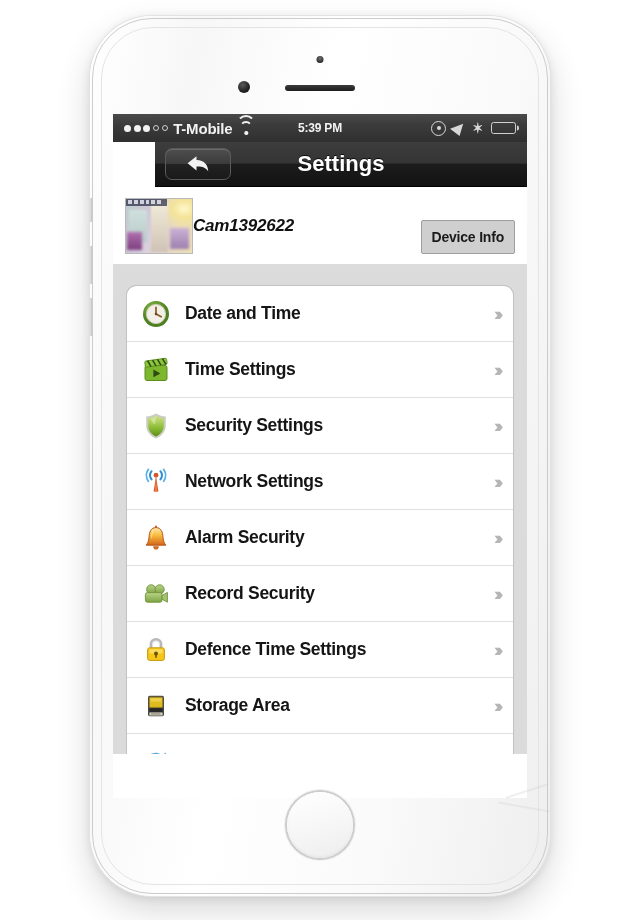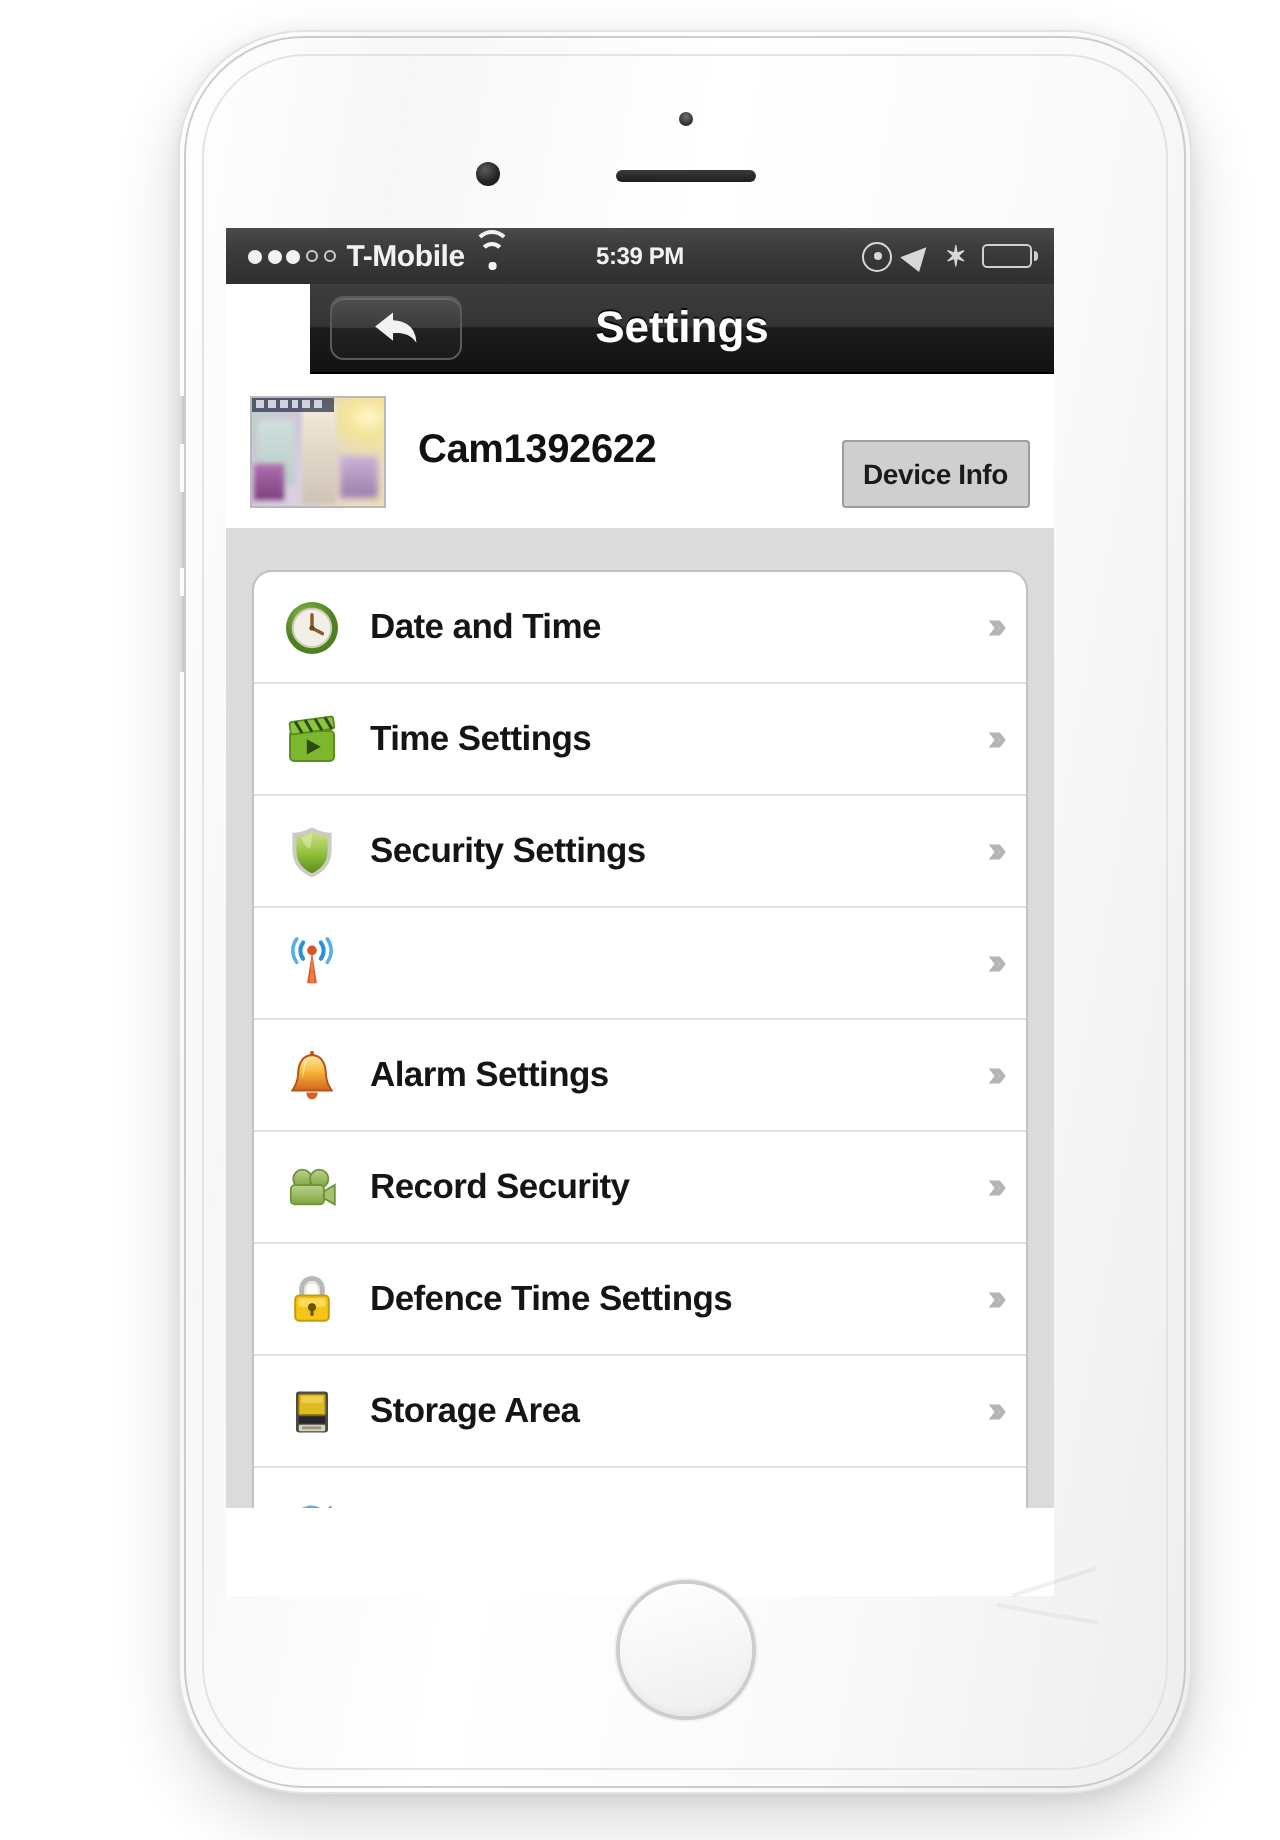--- a/index.html
+++ b/index.html
@@ -31,21 +31,20 @@
     top: 16px;
     width: 460px;
     height: 880px;
     border-radius: 62px;
     background:
       linear-gradient(100deg, #ffffff 0%, #f7f7f7 18%, #ffffff 42%, #fafafa 70%, #eeeeee 100%);
     box-shadow:
       0 0 0 1px #e2e2e2,
       0 2px 10px rgba(0,0,0,0.10),
       0 14px 34px rgba(0,0,0,0.16);
-    padding-left: 45px;
   }
   
   #phone::before {
     content: "";
     position: absolute;
     left: 2px; top: 2px; right: 2px; bottom: 2px;
     border-radius: 60px;
     border: 1.5px solid rgba(195,195,195,0.85);
     pointer-events: none;
   }
@@ -341,26 +340,26 @@
     width: 62%; height: 13%;
     background: rgba(40,46,70,0.72);
   }
   #device-thumb .bar i {
     position: absolute;
     top: 28%;
     width: 9%; height: 44%;
     background: rgba(230,230,240,0.85);
   }
   #device-name {
-    margin-left: 16px;
-    font-size: 20px;
+    font-size: 17px;
     font-weight: bold;
     color: #111;
     letter-spacing: -0.2px;
     white-space: nowrap;
+    font-style: italic;
   }
   #device-info-btn {
     margin-left: auto;
     margin-top: 22px;
     background: #cfcfcf;
     border: 1px solid #9e9e9e;
     color: #1a1a1a;
     font-size: 14px;
     font-weight: bold;
     padding: 8px 10px;
@@ -557,37 +556,38 @@
         <circle cx="15" cy="8.2" r="2.4" fill="#d4562a"></circle>
         <g fill="none" stroke="#2d8fd6" stroke-width="2" stroke-linecap="round">
           <path d="M10.6 4.2 A6.6 6.6 0 0 0 10.6 12.4"></path>
           <path d="M19.4 4.2 A6.6 6.6 0 0 1 19.4 12.4"></path>
         </g>
         <g fill="none" stroke="#57b0e8" stroke-width="1.8" stroke-linecap="round">
           <path d="M7.4 2.4 A9.8 9.8 0 0 0 7.4 14.2"></path>
           <path d="M22.6 2.4 A9.8 9.8 0 0 1 22.6 14.2"></path>
         </g>
                 </svg></span>
+              <span class="row-label">Network Settings</span>
               <span class="row-chevron">››</span>
             </div>
             <div class="row">
               <span class="row-icon"><svg width="30" height="30" viewBox="0 0 30 30">
                   <defs>
                     <linearGradient id="gB" x1="0" y1="0" x2="0" y2="1">
                       <stop offset="0%" stop-color="#ffe9a8"></stop>
                       <stop offset="45%" stop-color="#f7b93c"></stop>
                       <stop offset="100%" stop-color="#d2661c"></stop>
                     </linearGradient>
                   </defs>
         <rect x="14" y="2.4" width="2" height="3" rx="1" fill="#c9591a"></rect>
         <path d="M15 4.6 C9.8 4.6 8.2 9.4 8.0 14.4 C7.9 18.4 6.2 20.6 5.2 22.2 L24.8 22.2 C23.8 20.6 22.1 18.4 22.0 14.4 C21.8 9.4 20.2 4.6 15 4.6 Z" fill="url(#gB)" stroke="#b85418" stroke-width="1"></path>
         <path d="M11.6 7.6 C10.4 10 10.1 13.4 10.2 16.4 C11.4 13 11.2 10 12.6 7.4 Z" fill="#fff2c8" opacity=".65"></path>
         <path d="M12.2 23.2 C12.2 25.3 13.4 26.6 15 26.6 C16.6 26.6 17.8 25.3 17.8 23.2 Z" fill="#d2661c"></path>
                 </svg></span>
-              <span class="row-label">Alarm Settings</span>
+              <span class="row-label">Alarm Security</span>
               <span class="row-chevron">››</span>
             </div>
             <div class="row">
               <span class="row-icon"><svg width="30" height="30" viewBox="0 0 30 30">
                   <defs>
                     <linearGradient id="gR" x1="0" y1="0" x2="0" y2="1">
                       <stop offset="0%" stop-color="#b9d48a"></stop>
                       <stop offset="100%" stop-color="#7da341"></stop>
                     </linearGradient>
                   </defs>

